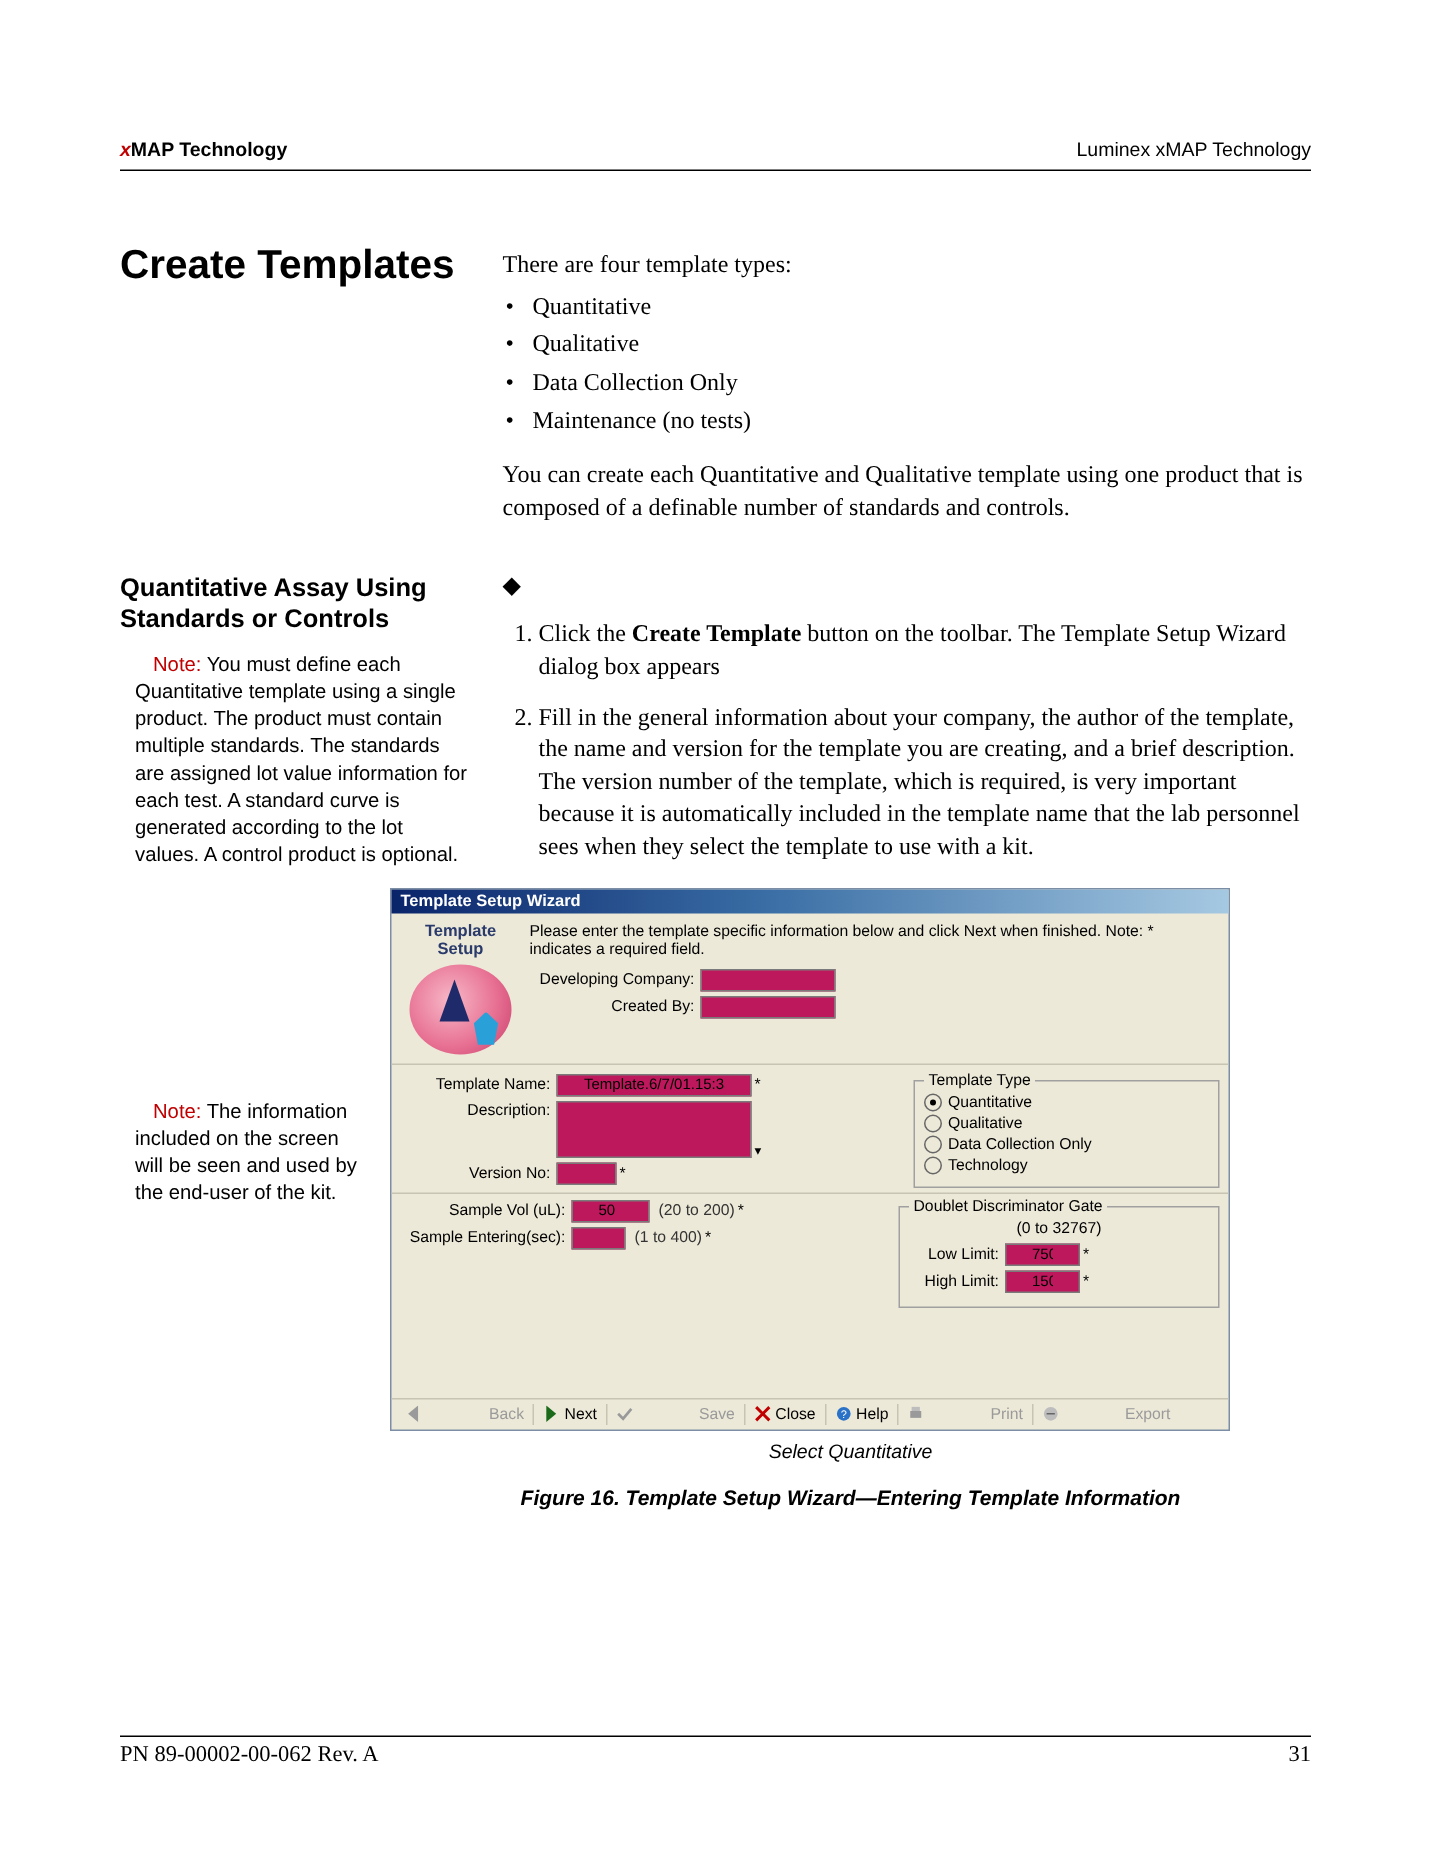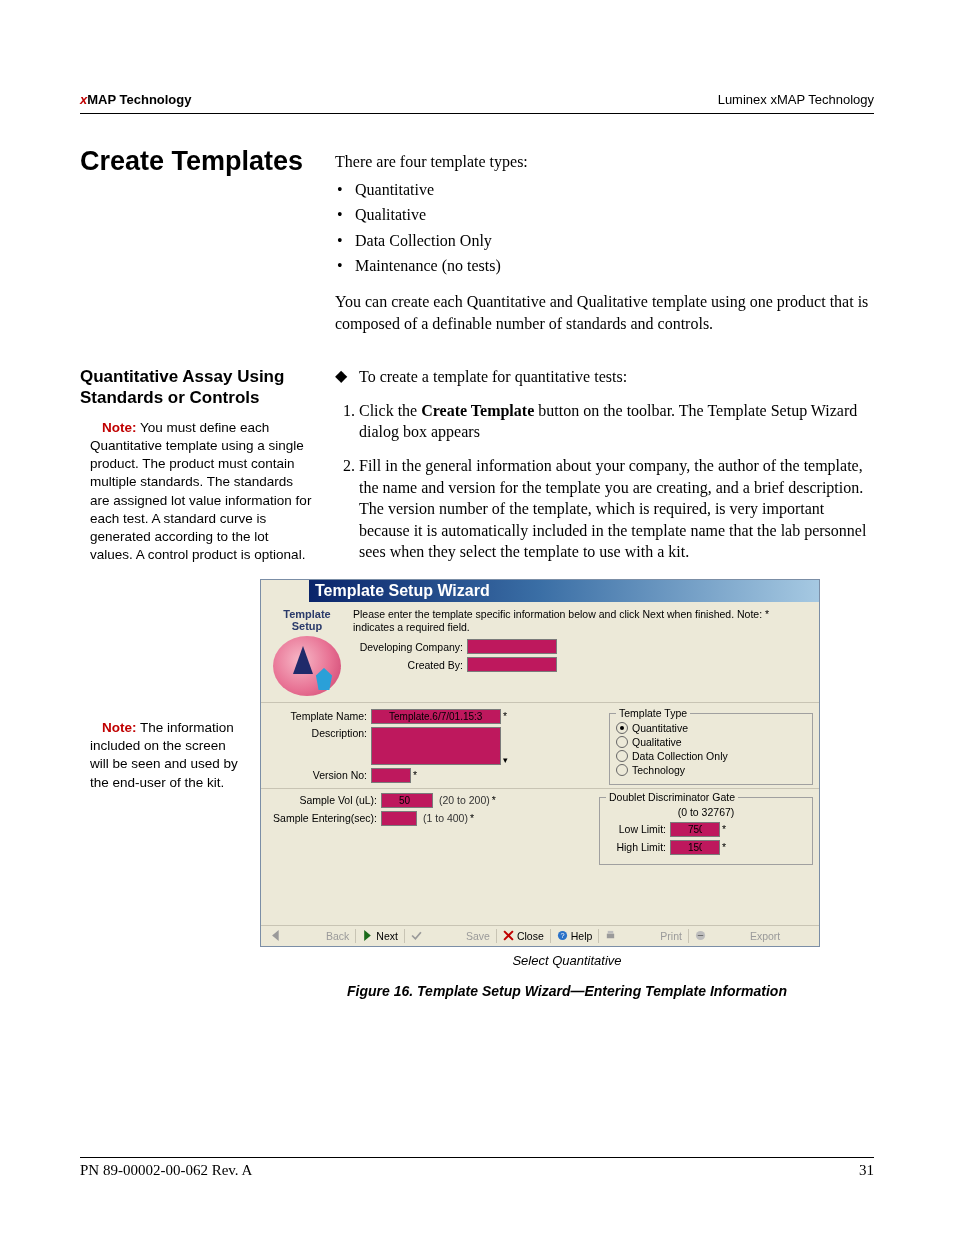--- a/index.html
+++ b/index.html
@@ -24,21 +24,21 @@
   .header-row {
     display: flex;
     justify-content: space-between;
     font-family: Arial, Helvetica, sans-serif;
     font-size: 13px;
     padding-bottom: 2px;
   }
   .header-left .x { font-style: italic; color: #c00000; font-weight: bold; }
   .header-left .rest { font-weight: bold; }
   .main {
-    margin-top: 33px;
+    margin-top: 48px;
     display: flex;
     gap: 20px;
   }
   .left-col {
     width: 235px;
     flex-shrink: 0;
   }
   .right-col {
     flex: 1;
     font-size: 16px;
@@ -57,21 +57,21 @@
     font-size: 17px;
     margin: 0 0 10px 0;
     line-height: 1.25;
   }
   .note {
     font-family: Arial, Helvetica, sans-serif;
     font-size: 13.5px;
     line-height: 1.35;
     padding-left: 10px;
   }
-  .note .note-label { color: #c00000; font-weight: bold; padding-left: 12px; }
+  .note .note-label { color: #c00000; font-weight: normal; padding-left: 12px; }
   ul.bullets {
     list-style: none;
     margin: 4px 0 14px 0;
     padding-left: 20px;
   }
   ul.bullets li::before {
     content: "•";
     display: inline-block;
     width: 18px;
     margin-left: -18px;
@@ -100,23 +100,22 @@
     background: #ece9d8;
     border: 1px solid #7b8ea6;
     font-family: Tahoma, Arial, sans-serif;
     font-size: 10.5px;
     color: #000;
   }
   .wiz-title {
     background: linear-gradient(to right, #0a246a, #3a6ea5 45%, #a6c9e2);
     color: #fff;
     font-weight: bold;
-    font-size: 16px;
+    font-size: 11px;
     padding: 2px 6px;
-    margin-left: 48px;
   }
   .wiz-body {
     display: flex;
     align-items: flex-start;
     padding: 6px;
     gap: 6px;
   }
   .wiz-side {
     width: 80px;
     text-align: center;
@@ -285,21 +284,20 @@
   <div class="main" style="margin-top:18px;">
     <div class="left-col">
       <h2 class="h2">Quantitative Assay Using Standards or Controls</h2>
       <div class="note">
         <span class="note-label">Note:</span><span> You must define each Quantitative template using a single product. The product must contain multiple standards. The standards are assigned lot value information for each test. A standard curve is generated according to the lot values. A control product is optional.</span>
       </div>
     </div>
     <div class="right-col">
       <div class="diamond-row">
         <span class="diamond">◆</span>
-        <span>To create a template for quantitative tests:</span>
       </div>
       <ol class="steps">
         <li>
           <span>Click the </span><span class="bold-inline">Create Template</span><span> button on the toolbar. The Template Setup Wizard dialog box appears</span>
         </li>
         <li>Fill in the general information about your company, the author of the template, the name and version for the template you are creating, and a brief description. The version number of the template, which is required, is very important because it is automatically included in the template name that the lab personnel sees when they select the template to use with a kit.</li>
       </ol>
     </div>
   </div>
 

